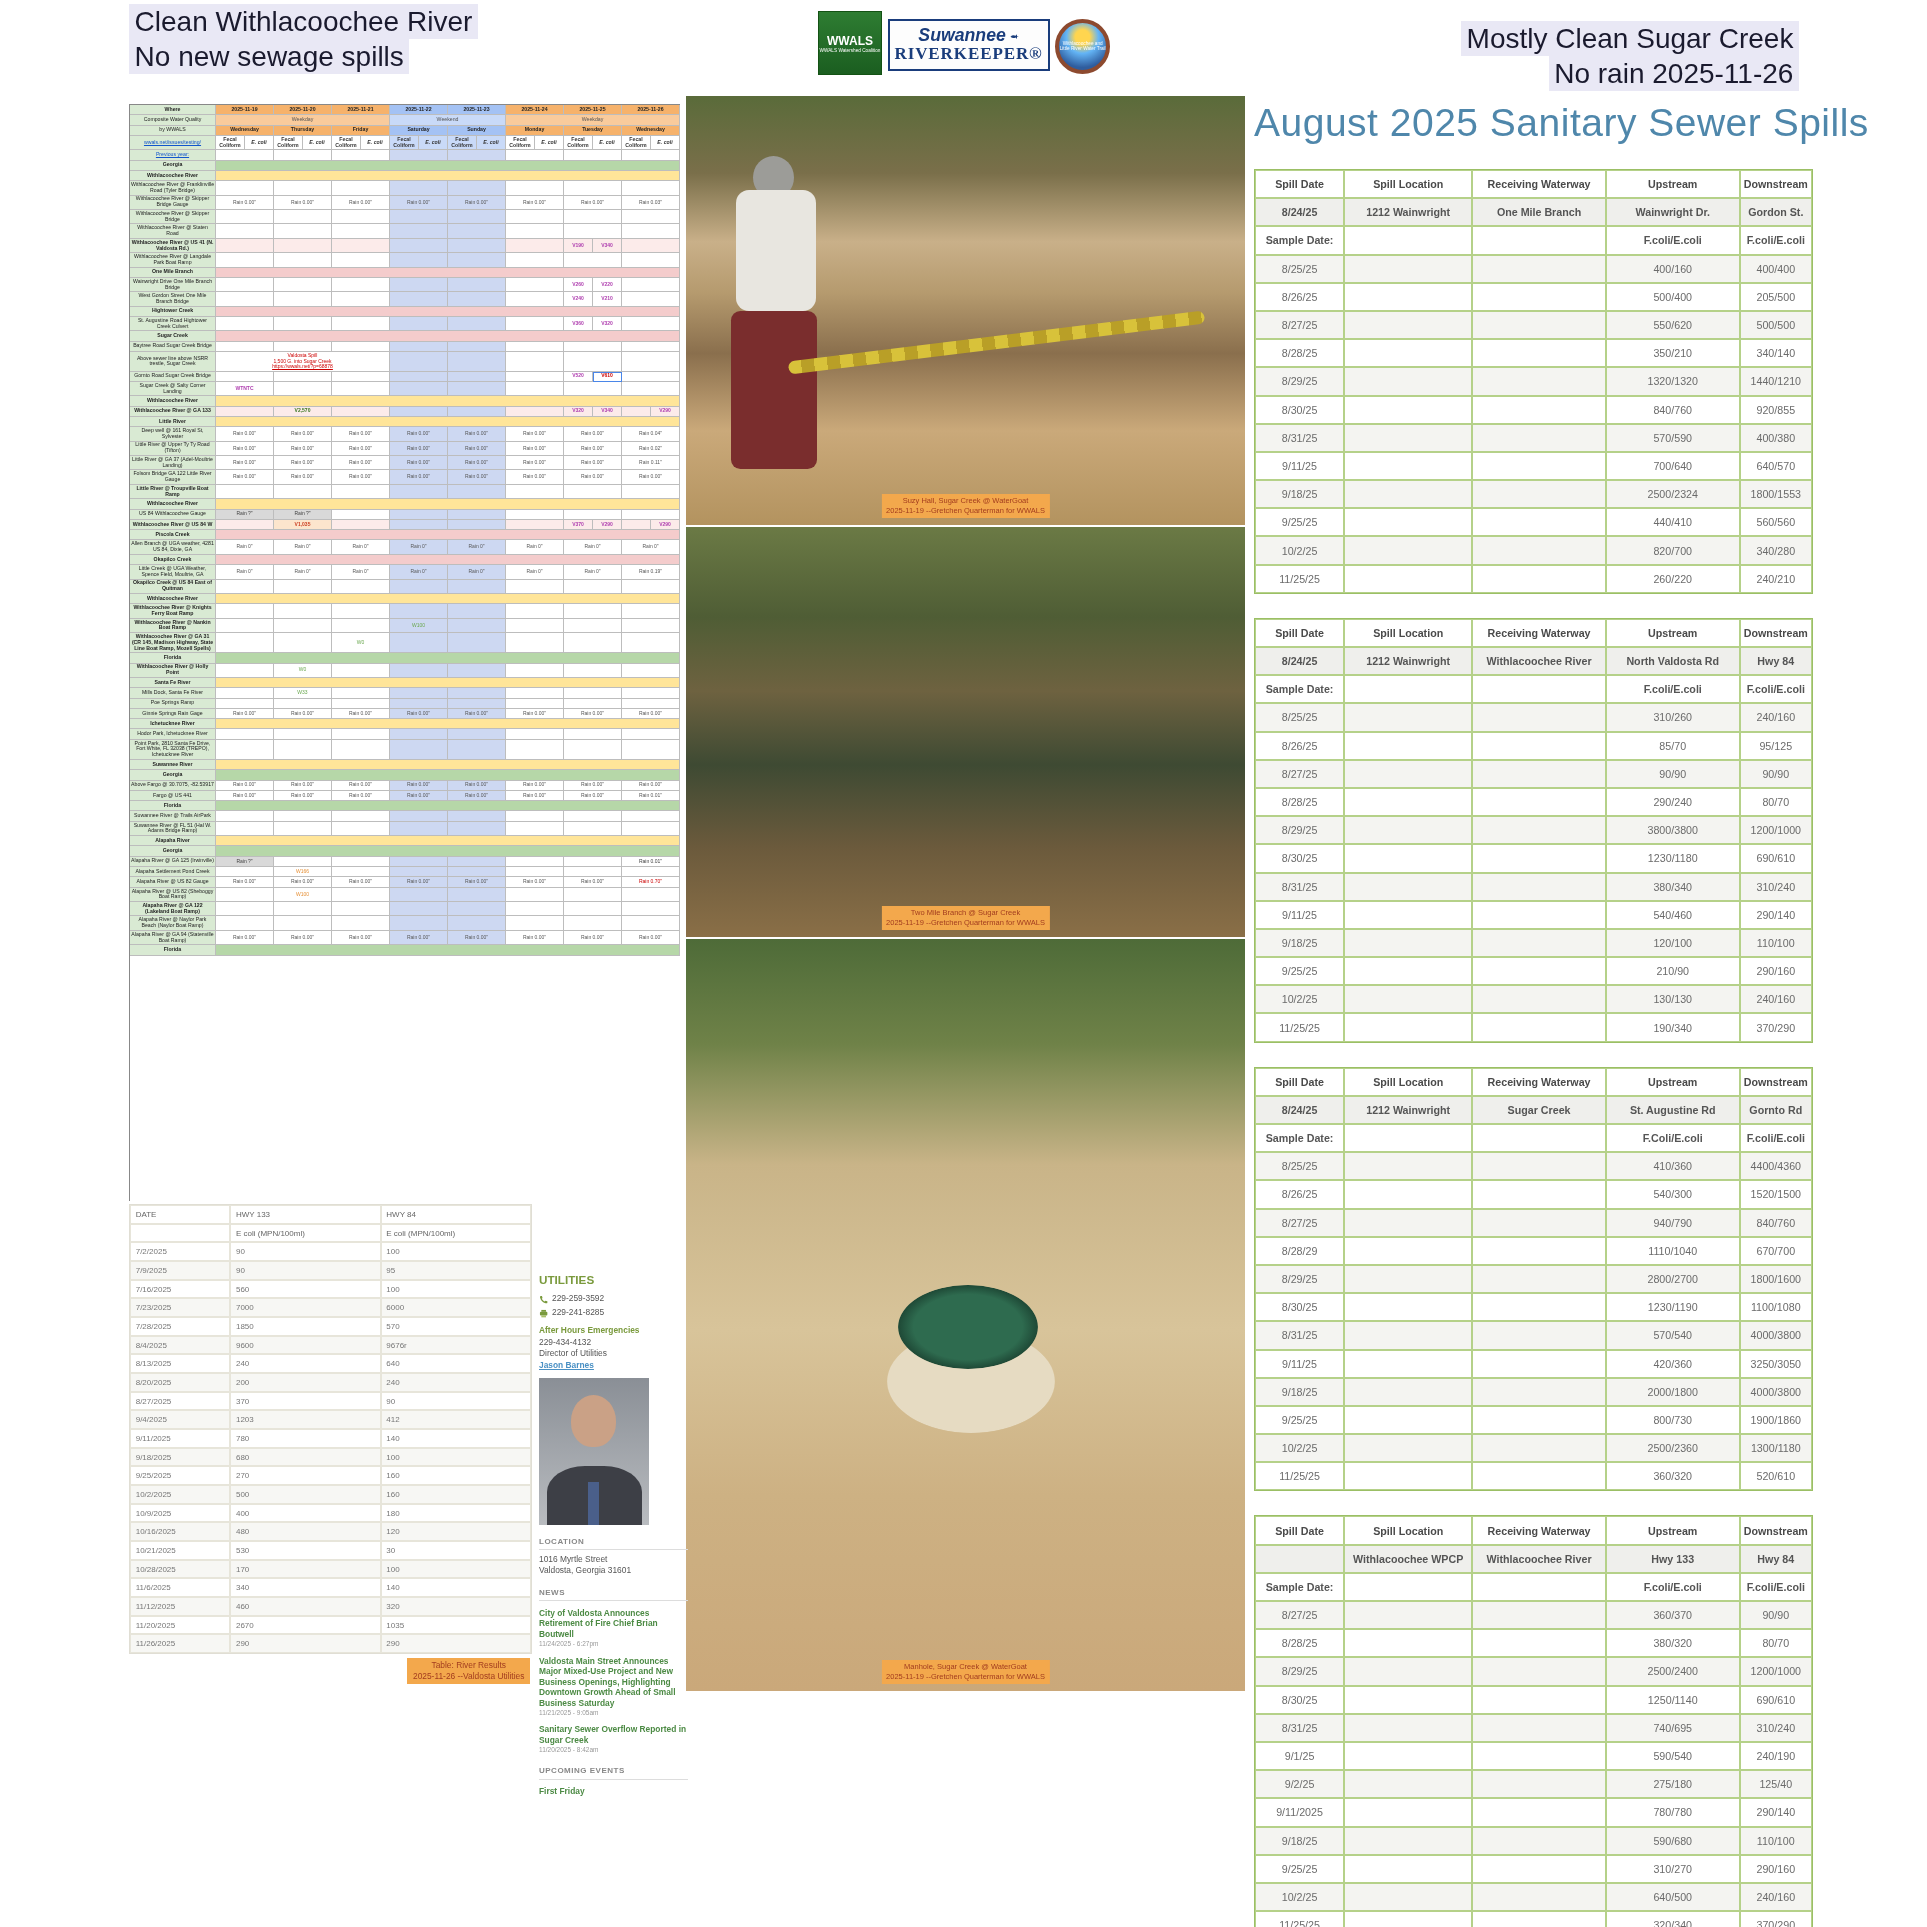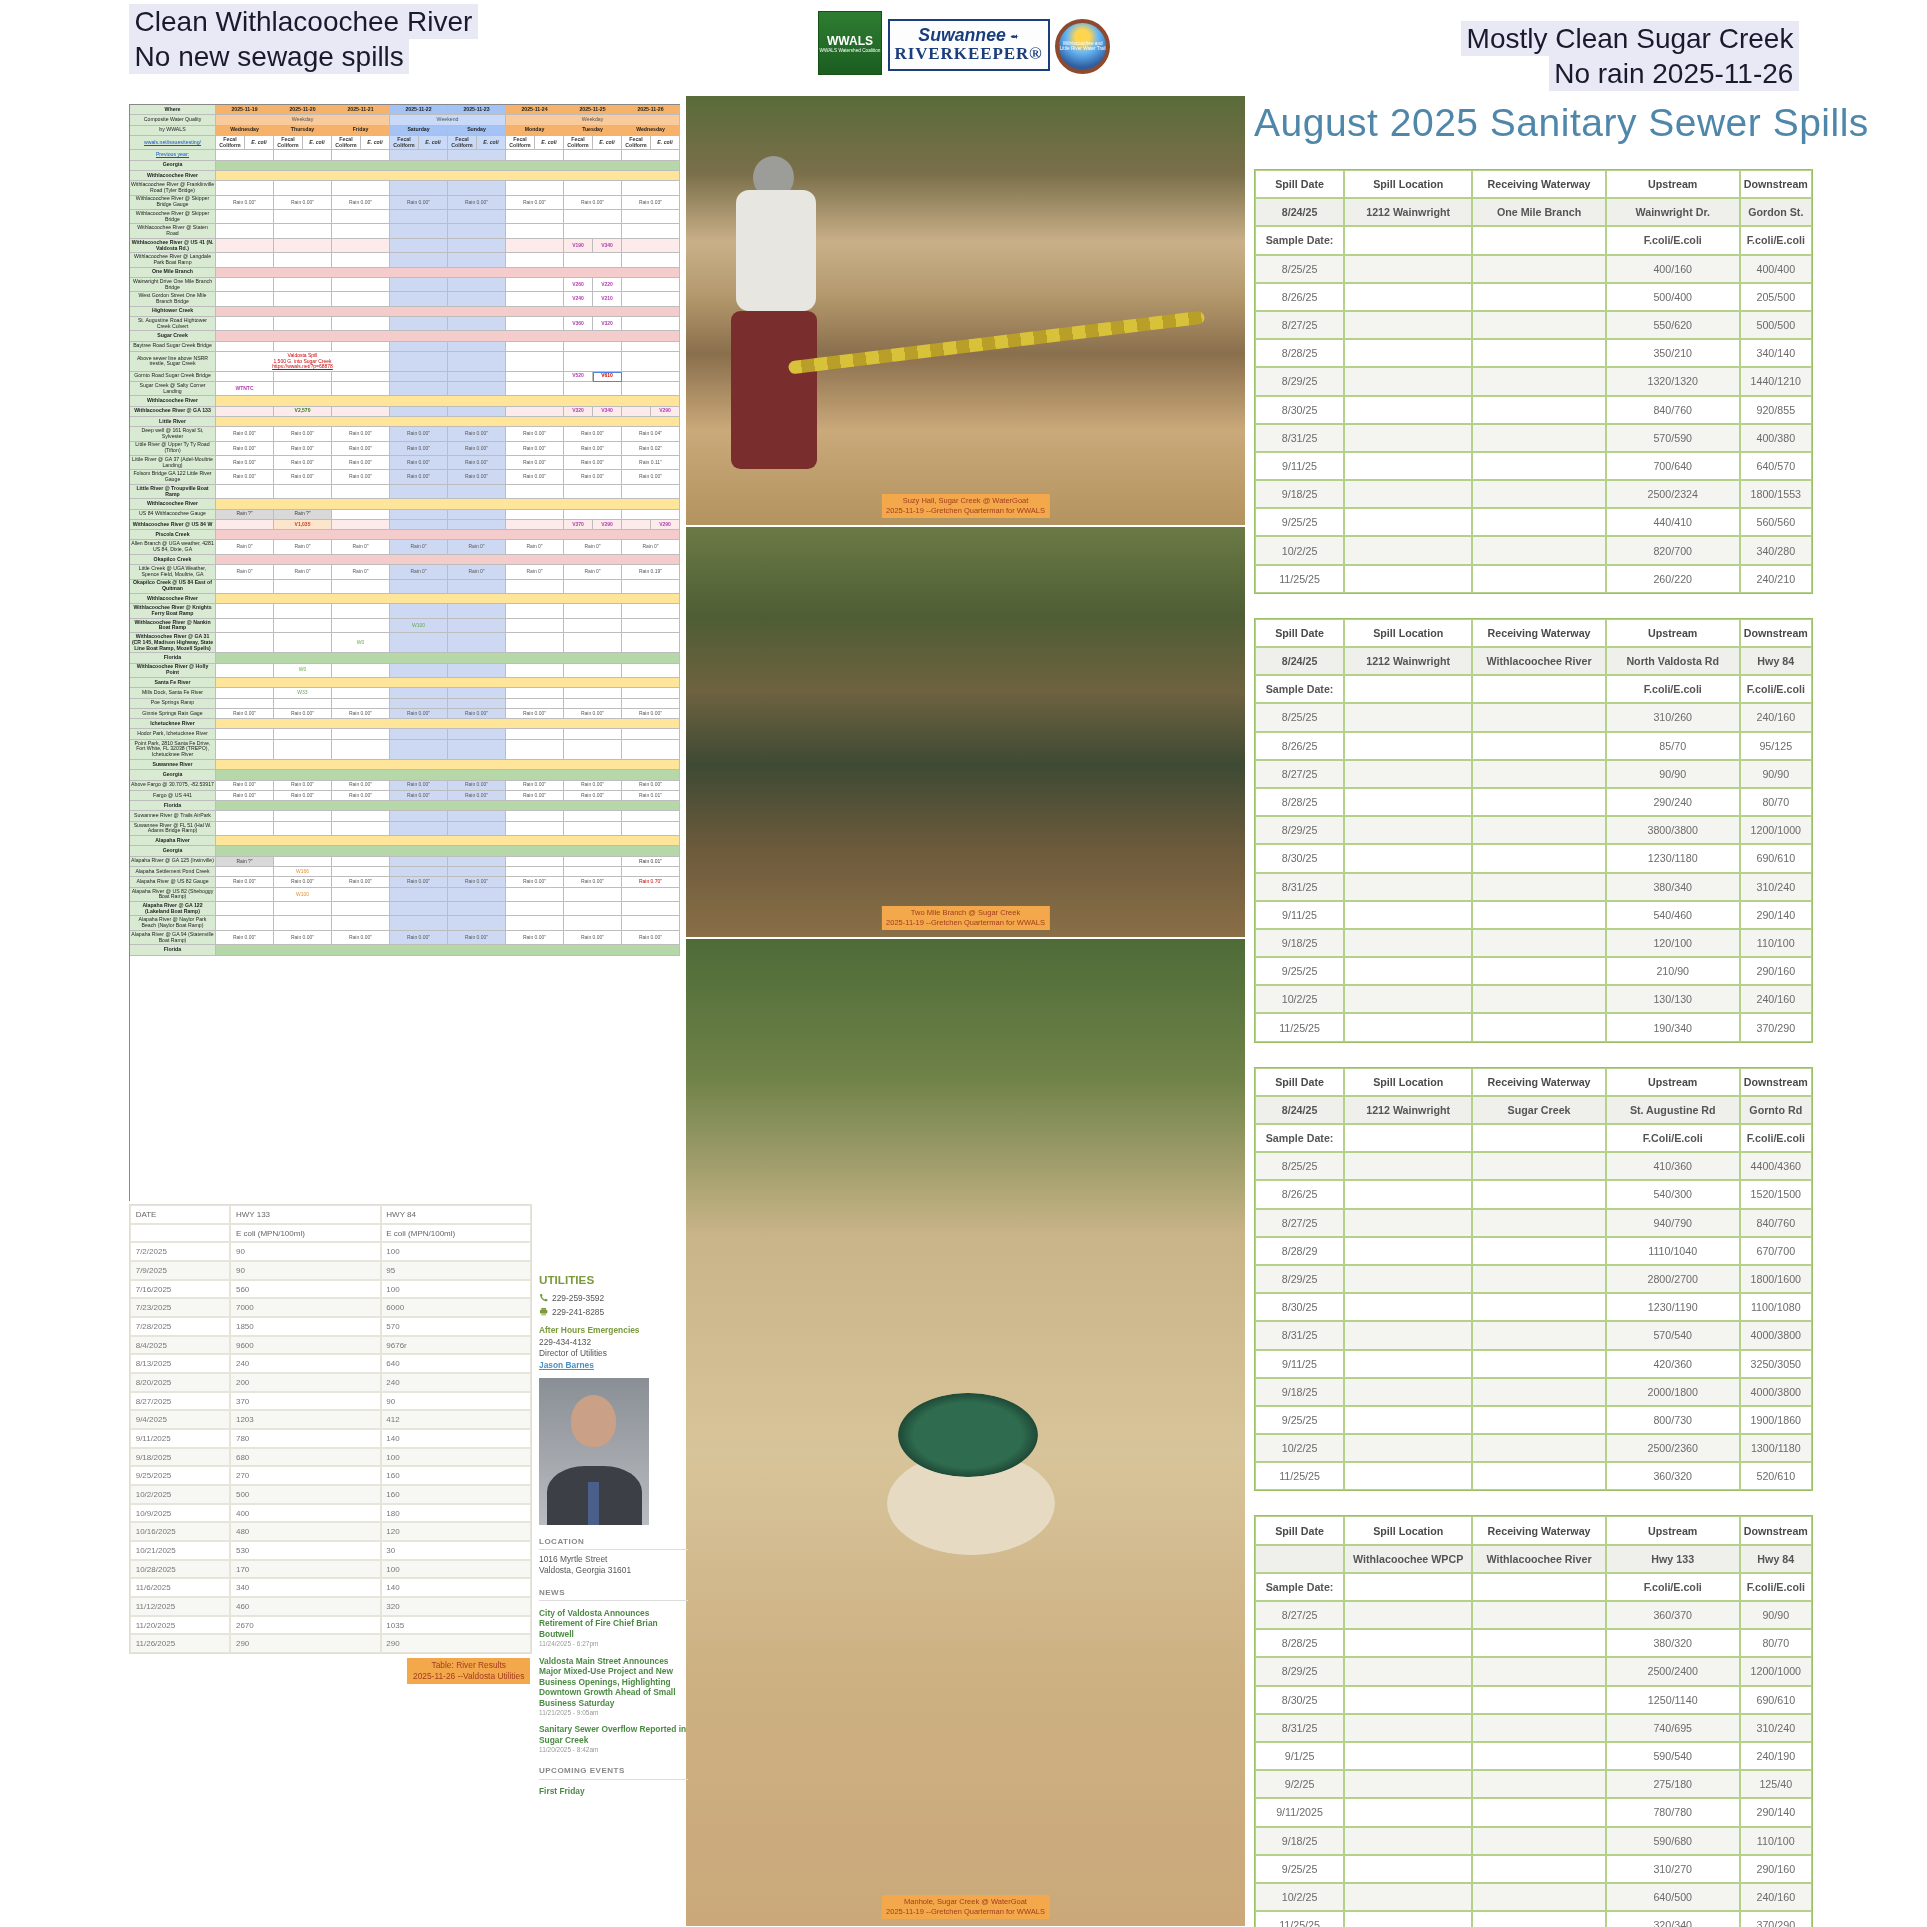--- a/index.html
+++ b/index.html
@@ -50,21 +50,21 @@
   .hl{outline:1.4px solid #4a86e8;outline-offset:-1.4px;color:#cc0000;}
   .note{color:#cc0000;font-size:5px;flex-direction:column;}
   .note .nlink{text-decoration:underline;}
 
   
   .photo{position:absolute;left:686px;width:559px;overflow:hidden;}
   .ph1{top:96px;height:429px;background:
       linear-gradient(180deg,#5a6b3a 0%,#7a6f4a 18%,#c9b089 34%,#b59a6e 46%,#8a6f4d 60%,#caa97a 78%,#b3935f 100%);}
   .ph2{top:527px;height:410px;background:
       linear-gradient(180deg,#6b7a45 0%,#4f5d35 22%,#6e6240 40%,#3e4a33 58%,#6b5a3c 78%,#8a6f47 100%);}
-  .ph3{top:939px;height:987px;background:
+  .ph3{top:939px;height:752px;background:
       linear-gradient(180deg,#4e6b38 0%,#6f8248 14%,#c9b488 30%,#d8c49a 52%,#cdb183 74%,#caa87a 100%);}
   .boom{position:absolute;top:56%;left:18%;width:75%;height:13px;background:repeating-linear-gradient(90deg,#d8c23a 0 13px,#b99f27 13px 26px);border-radius:6.5px;transform:rotate(-7deg);}
   .person-shirt{position:absolute;top:22%;left:9%;width:80px;height:121px;background:#e8e6e0;border-radius:13px;}
   .person-head{position:absolute;top:14%;left:12%;width:41px;height:43px;background:#9c9c98;border-radius:50%;}
   .person-pants{position:absolute;top:50%;left:8%;width:86px;height:158px;background:#7a2d2d;border-radius:9.3px;}
   .manhole{position:absolute;top:46%;left:38%;width:140px;height:84px;background:radial-gradient(ellipse at center,#2e6b4f 0 55%,#1f4a37 70%,#d8c49a 72%);border-radius:50%;}
   .manhole-base{position:absolute;top:52%;left:36%;width:168px;height:103px;background:radial-gradient(ellipse at center,#e6dbc2 0 70%,transparent 72%);border-radius:50%;z-index:-0;}
   .ph-cap{position:absolute;bottom:7.5px;left:50%;transform:translateX(-50%);background:#f3a84c;color:#a33d1f;font-size:7.5px;line-height:1.3;text-align:center;padding:1.9px 4.7px;white-space:nowrap;}
 
   
@@ -83,21 +83,21 @@
   .mon-title{font-size:24px;font-weight:300;color:#4f87ab;line-height:1.3;margin-bottom:15px;width:447px;}
   .mon-table{display:grid;grid-template-columns:25% 37.5% 37.5%;border:0.9px solid #e0ded4;font-size:8px;color:#777;width:401px;}
   .mon-cell{border:0.9px solid #e7e5da;padding:3.7px 4.7px;text-align:left;min-height:9.3px;display:flex;align-items:center;}
   .mon-head{color:#666;}
   .mon-row-odd{background:#f7f7f4;}
   .mon-foot-wrap{width:401px;text-align:right;margin-top:3.7px;}
 
   
   .util-col{left:539px;top:1272px;width:149px;font-size:8.4px;color:#555;line-height:1.35;}
   .util-h{color:#7a9a3d;font-weight:bold;font-size:11.7px;margin-bottom:5.6px;}
-  .util-phone{display:flex;align-items:flex-start;gap:3.7px;margin:1.9px 0;color:#555;}
+  .util-phone{display:flex;align-items:flex-end;gap:3.7px;margin:1.9px 0;color:#555;}
   .util-after{color:#7a9a3d;font-weight:bold;margin-top:7.5px;}
   .util-link{color:#4a90c4;text-decoration:underline;font-weight:bold;}
   .portrait{width:110px;height:147px;margin:7.5px 0;background:linear-gradient(#8a8f96,#b9bcc0);position:relative;overflow:hidden;}
   .portrait .head{position:absolute;top:17px;left:32px;width:45px;height:52px;background:#caa186;border-radius:50% 50% 46% 46%;}
   .portrait .suit{position:absolute;bottom:-5.6px;left:7.5px;width:95px;height:65px;background:#3d3f46;border-radius:40% 40% 0 0;}
   .portrait .tie{position:absolute;bottom:0;left:49px;width:11.2px;height:43px;background:#4a5f8a;}
   .sec-h{color:#888;font-weight:bold;font-size:8px;letter-spacing:0.5px;margin:11.2px 0 3.7px;border-bottom:0.9px solid #ddd;padding-bottom:1.9px;}
   .news-title{color:#4c8a44;font-weight:bold;font-size:8.4px;line-height:1.25;margin-top:6.5px;}
   .news-time{color:#999;font-size:6.5px;margin-top:0.9px;}
   svg.ic{width:9.3px;height:9.3px;flex:0 0 auto;}

